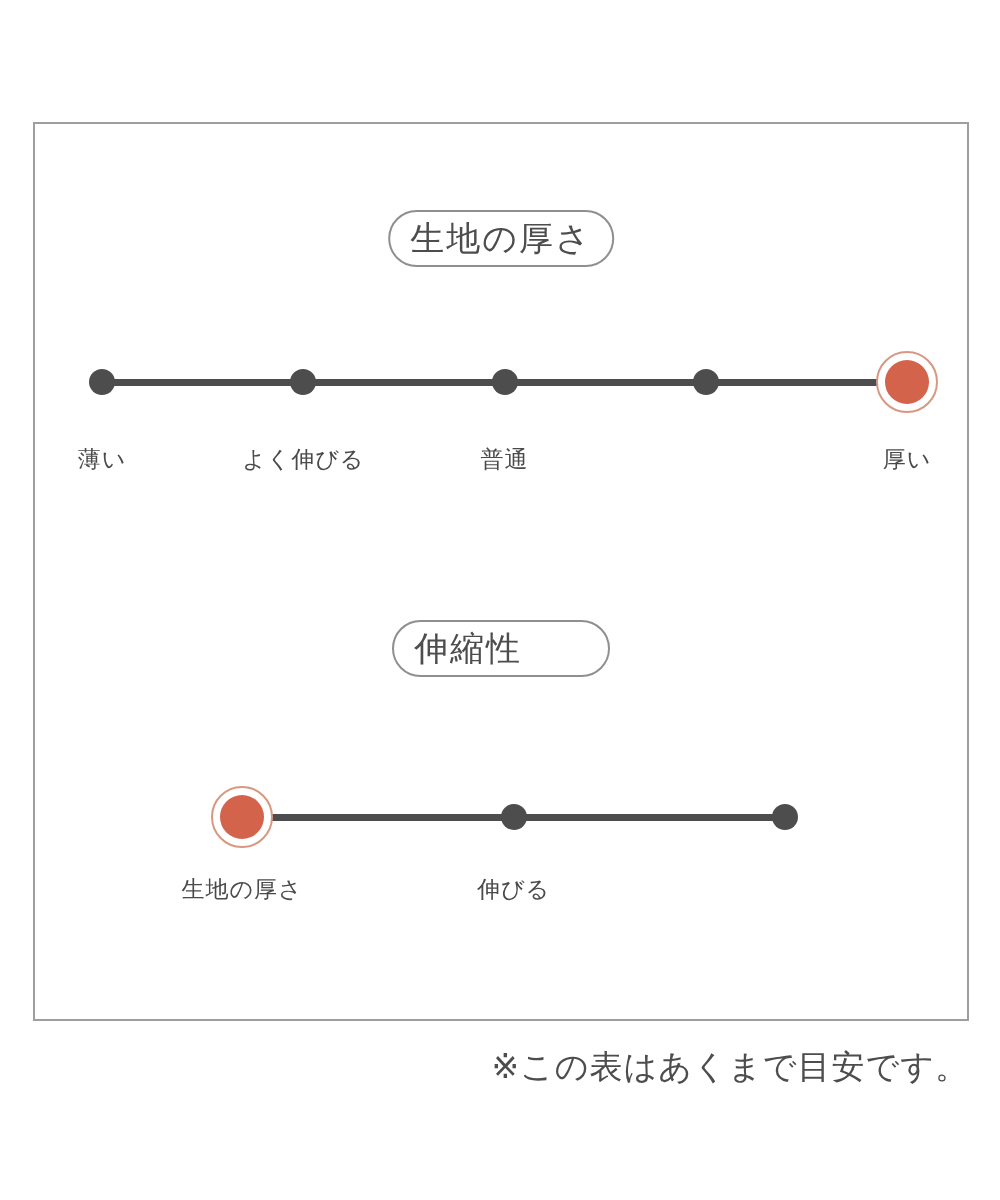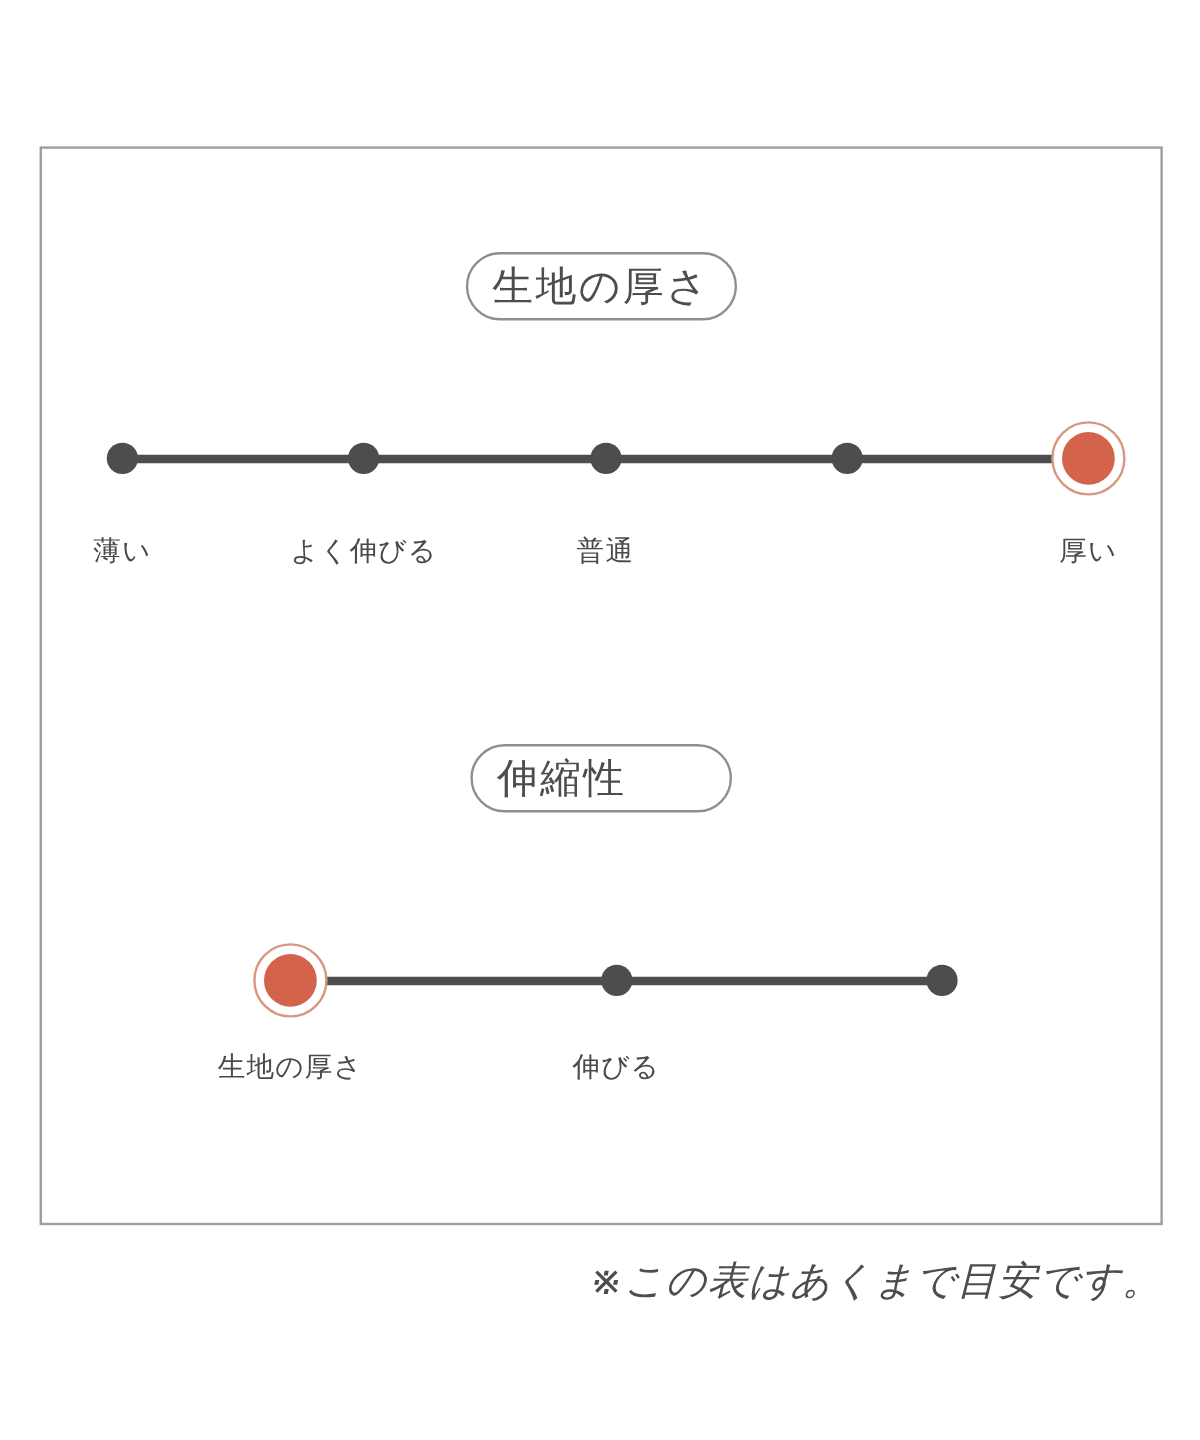--- a/index.html
+++ b/index.html
@@ -98,21 +98,20 @@
   }
   .labels span.selected { font-weight: normal; }
   .note {
     position: absolute;
     top: 1045px;
     right: 31px;
     font-size: 33px;
     letter-spacing: 1px;
     color: var(--line);
     white-space: nowrap;
-    font-style: italic;
   }
 </style>
 </head>
 <body>
 
 <div class="page">
   <div class="panel">
       <div class="pill" style="top: 86px;">
         <span>生地の厚さ</span>
       </div>

